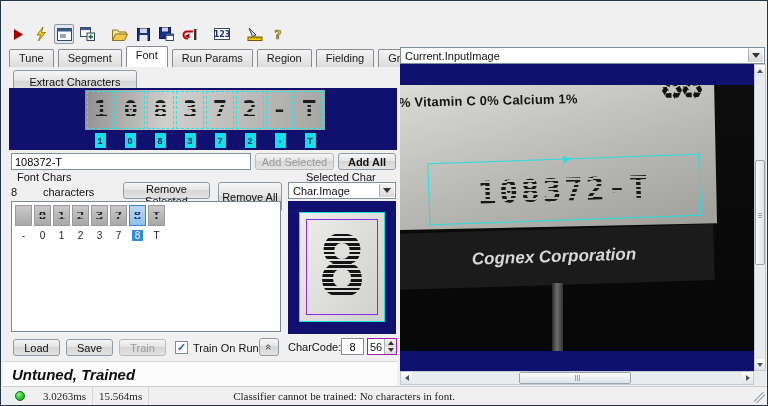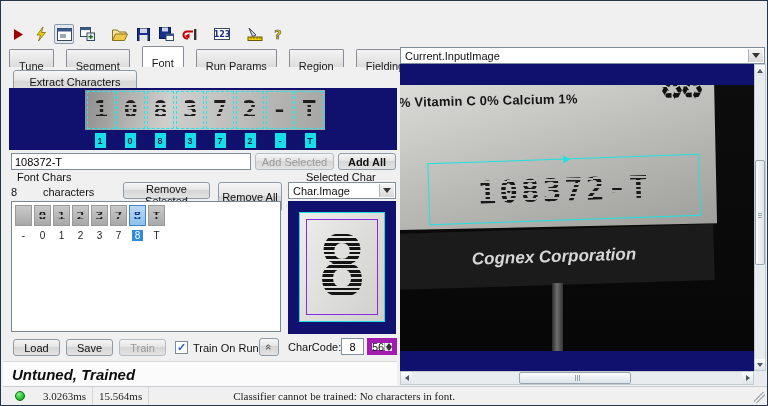--- a/index.html
+++ b/index.html
@@ -25,22 +25,22 @@
 
   
   .toolbar { position:absolute; left:2px; top:22px; width:764px; height:22px;
     background:#f0f0f0; display:flex; align-items:center; padding-left:5px; }
   .tb { width:20px; height:20px; display:flex; align-items:center; justify-content:center; margin-right:3px; }
   .tb.pressed { border:1px solid #8a9aaa; background:#e2e8ee; border-radius:2px; }
   .tb-gap { width:10px; }
 
   
   .tabs { position:absolute; left:8px; top:45px; width:756px; height:21px; display:flex; align-items:flex-end; }
-  .tab { height:18px; padding:10px 9px 0; border:1px solid #898c95; border-bottom:none;
-    background:linear-gradient(#f4f4f4,#dcdcdc); margin-right:12px; border-radius:2px 2px 0 0;
+  .tab { height:18px; padding:2px 9px 0; border:1px solid #898c95; border-bottom:none;
+    background:linear-gradient(#f4f4f4,#dcdcdc); margin-right:4px; border-radius:2px 2px 0 0;
     font-size:11px; color:#1a1a1a; white-space:nowrap; }
   .tab.active { height:21px; background:#fff; position:relative; z-index:2; font-size:11px; }
 
   
   .extract-btn { position:absolute; left:12px; top:69px; width:124px; height:23px; }
   button.w7 { border:1px solid #8e9aa5; border-radius:3px;
     background:linear-gradient(#f6f6f6,#e5e5e5 45%,#d5d5d5 46%,#e3e3e3);
     font-family:"Liberation Sans",sans-serif; font-size:11px; color:#111; }
   button.w7:disabled { color:#9a9a9a; border-color:#b5bcc3; }
   .navy { background:#10106e; }
@@ -93,21 +93,21 @@
   .charimage-combo { position:absolute; left:287px; top:181px; width:108px; }
   .selchar-view { position:absolute; left:287px; top:200px; width:108px; height:133px; }
   .selchar-img { position:absolute; left:11px; top:11px; width:86px; height:110px;
     background:linear-gradient(120deg,#ededeb,#cfcfcc); border:1px solid #1fdede;
     display:flex; align-items:center; justify-content:center; }
   .selchar-img .prect { position:absolute; inset:6px; border:1px solid #8a2be2; }
   .selchar-glyph { font-family:"DejaVu Sans Mono",monospace; font-weight:bold; font-size:84px; color:#141414; line-height:1; }
   .charcode-label { left:287px; top:340px; }
   .charcode-input { position:absolute; left:340px; top:337px; width:23px; height:17px;
     border:1px solid #7f8f9d; text-align:center; font-size:11px; font-family:"Liberation Sans",sans-serif; }
-  .spinner { position:absolute; left:366px; top:337px; width:30px; height:17px; border:5px solid #a21caf;
+  .spinner { position:absolute; left:366px; top:337px; width:30px; height:17px; border:1px solid #a21caf;
     background:#fff; display:flex; }
   .spin-val { flex:1; display:flex; align-items:center; justify-content:center; font-size:11px; }
   .spin-btns { width:12px; display:flex; flex-direction:column; border-left:1px solid #aab4bd; }
   .spin-btns div { flex:1; background:linear-gradient(#f4f4f4,#d8d8d8); display:flex; align-items:center; justify-content:center; }
   .tri-up-s { width:0; height:0; border-left:3px solid transparent; border-right:3px solid transparent; border-bottom:4px solid #333; }
   .tri-down-s { width:0; height:0; border-left:3px solid transparent; border-right:3px solid transparent; border-top:4px solid #333; }
 
   .state-bar { position:absolute; left:2px; top:360px; width:394px; height:25px;
     background:#fbfbfb; border-top:1px solid #d8d8d8; display:flex; align-items:center; }
   .state-text { font-size:15px; font-weight:bold; font-style:italic; color:#0d0d0d; margin-left:9px; }

